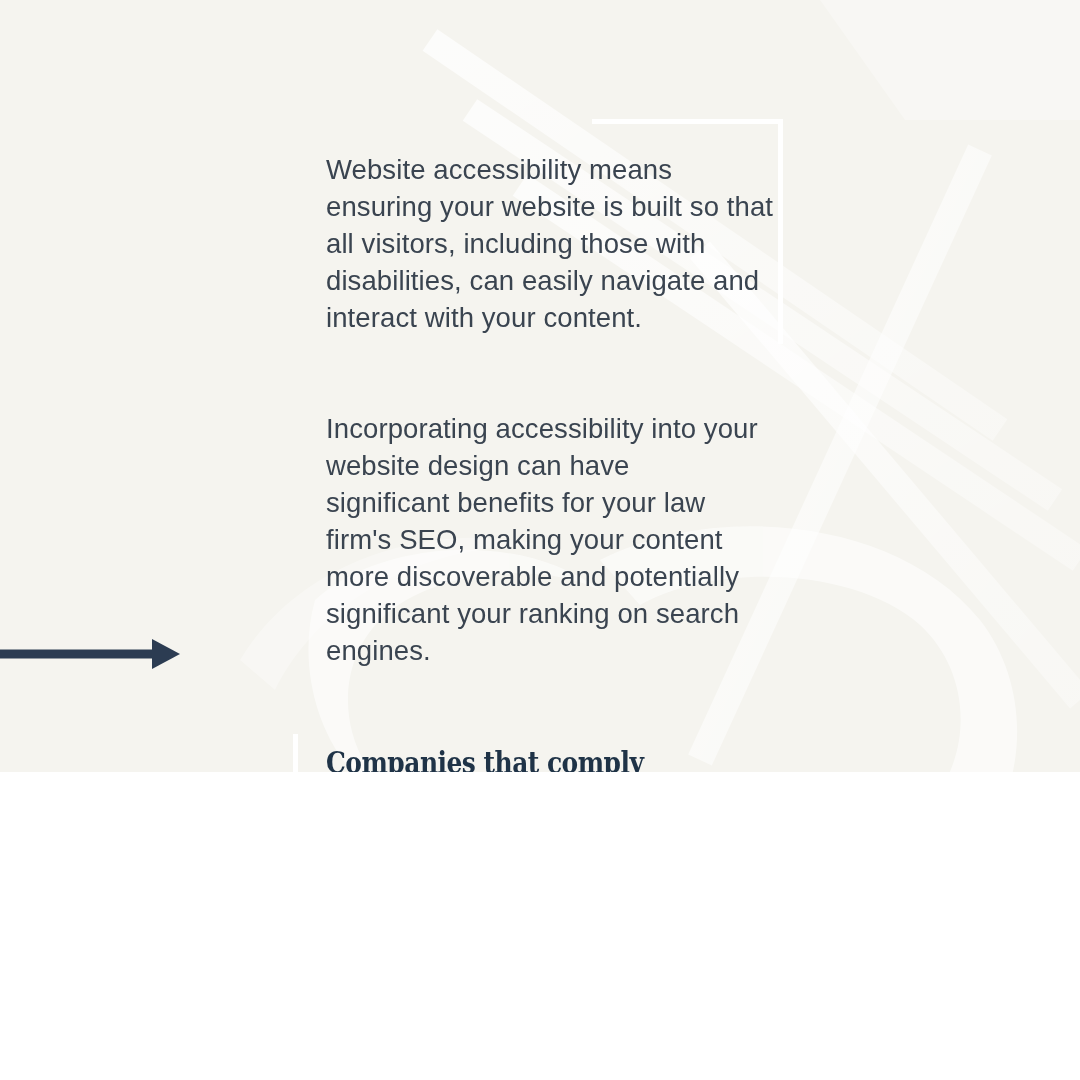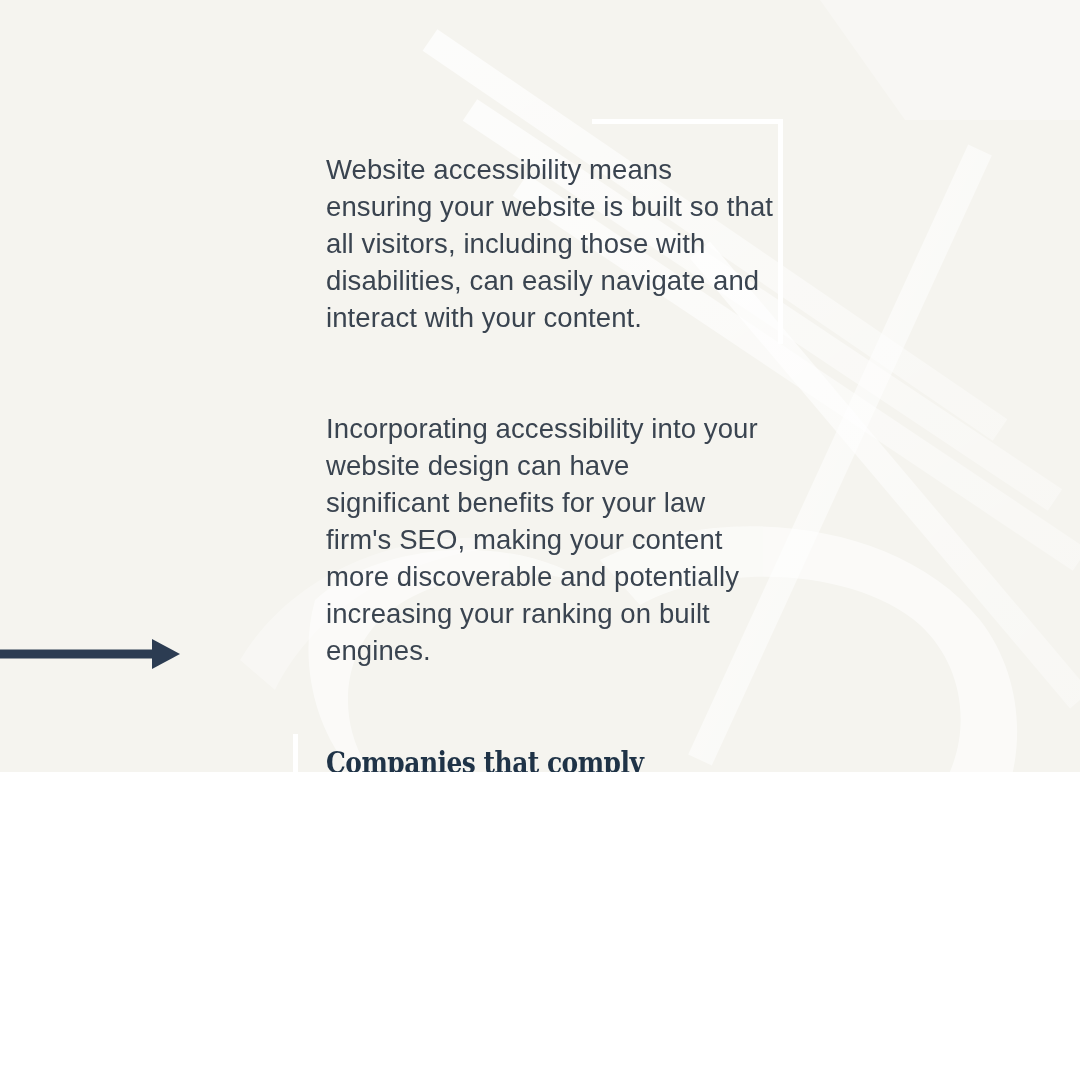--- a/index.html
+++ b/index.html
@@ -155,21 +155,21 @@
       <path d="M 820 0 L 1080 0 L 1080 120 L 905 120 Z"></path>
       <path d="M 240 660 C 300 560 430 520 540 545 C 420 545 320 600 275 690 Z"></path>
     </g>
   </svg>
 
   <div class="bracket-tr-h"></div>
   <div class="bracket-tr-v"></div>
 
   <div class="para" id="para-1">Website accessibility means ensuring your website is built so that all visitors, including those with disabilities, can easily navigate and interact with your content.</div>
 
-  <div class="para" id="para-2">Incorporating accessibility into your website design can have significant benefits for your law firm's SEO, making your content more discoverable and potentially increasing your ranking on built engines.</div>
+  <div class="para" id="para-2">Incorporating accessibility into your website design can have significant benefits for your law firm's SEO, making your content more discoverable and potentially significant your ranking on search engines.</div>
 
   <div class="bracket-bl-v"></div>
   <div class="bracket-bl-h"></div>
 
   <div class="quote">Companies that comply with accessibility guidelines experience a 30% higher revenue than those that do not.</div>
 
   <svg class="arrow-left" viewBox="0 0 185 48" aria-hidden="true">
     <rect x="0" y="19.5" width="160" height="9" fill="#2c3c52"></rect>
     <path d="M 152 9 L 180 24 L 152 39 Z" fill="#2c3c52"></path>
   </svg>

